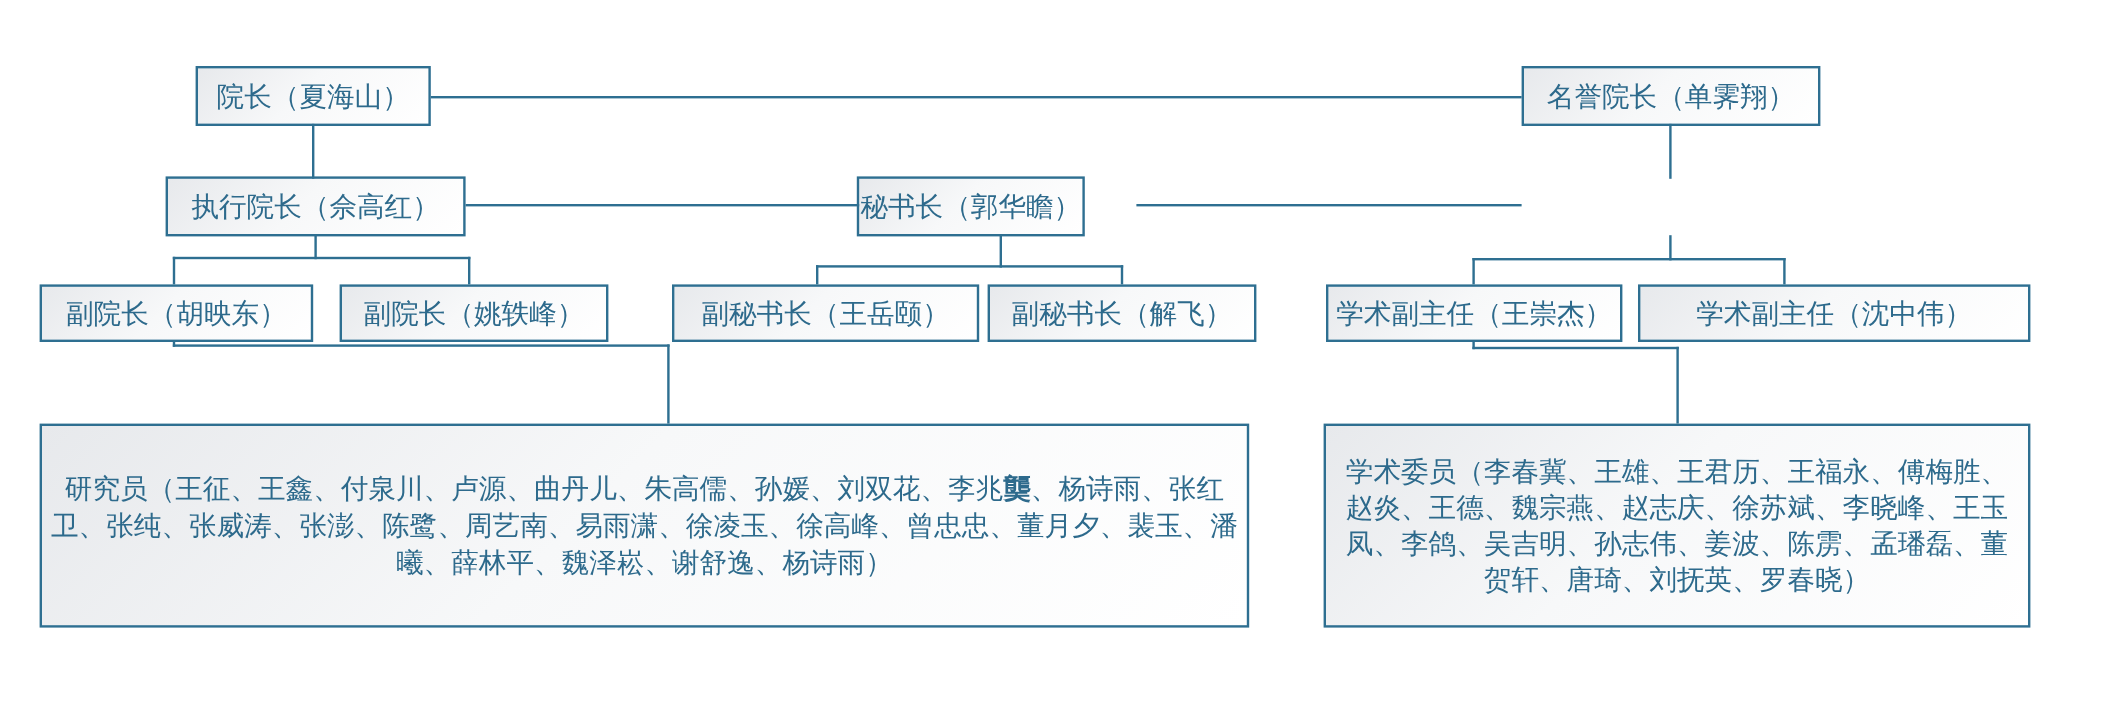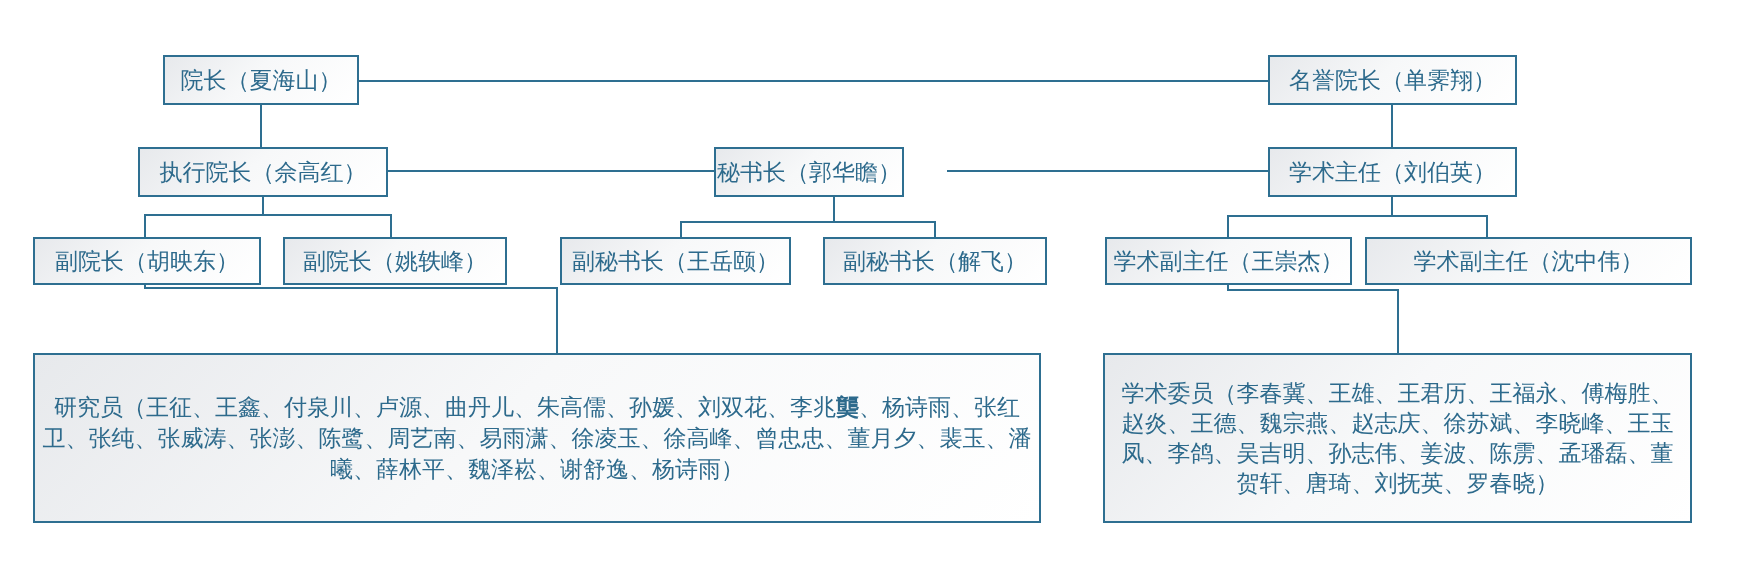--- a/index.html
+++ b/index.html
@@ -77,31 +77,28 @@
   <div class="node" style="left:163px;top:55px;width:196px;height:50px">
     <span class="lbl">院长（夏海山）</span>
   </div>
 
   <div class="node" style="left:138px;top:147px;width:250px;height:50px">
     <span class="lbl">执行院长（佘高红）</span>
   </div>
   <div class="node" style="left:714px;top:147px;width:190px;height:50px">
     <span class="lbl">秘书长（郭华瞻）</span>
   </div>
-  <div class="node" style="left:1268px;top:147px;width:249px;height:50px">
-    <span class="lbl">学术主任（刘伯英）</span>
-  </div>
 
   <div class="node" style="left:33px;top:237px;width:228px;height:48px">
     <span class="lbl">副院长（胡映东）</span>
   </div>
   <div class="node" style="left:283px;top:237px;width:224px;height:48px">
     <span class="lbl">副院长（姚轶峰）</span>
   </div>
-  <div class="node" style="left:560px;top:237px;width:231px;height:48px">
+  <div class="node" style="left:560px;top:237px;width:256px;height:48px">
     <span class="lbl">副秘书长（王岳颐）</span>
   </div>
   <div class="node" style="left:823px;top:237px;width:224px;height:48px">
     <span class="lbl">副秘书长（解飞）</span>
   </div>
   <div class="node" style="left:1105px;top:237px;width:247px;height:48px">
     <span class="lbl">学术副主任（王崇杰）</span>
   </div>
   <div class="node" style="left:1365px;top:237px;width:327px;height:48px">
     <span class="lbl">学术副主任（沈中伟）</span>

